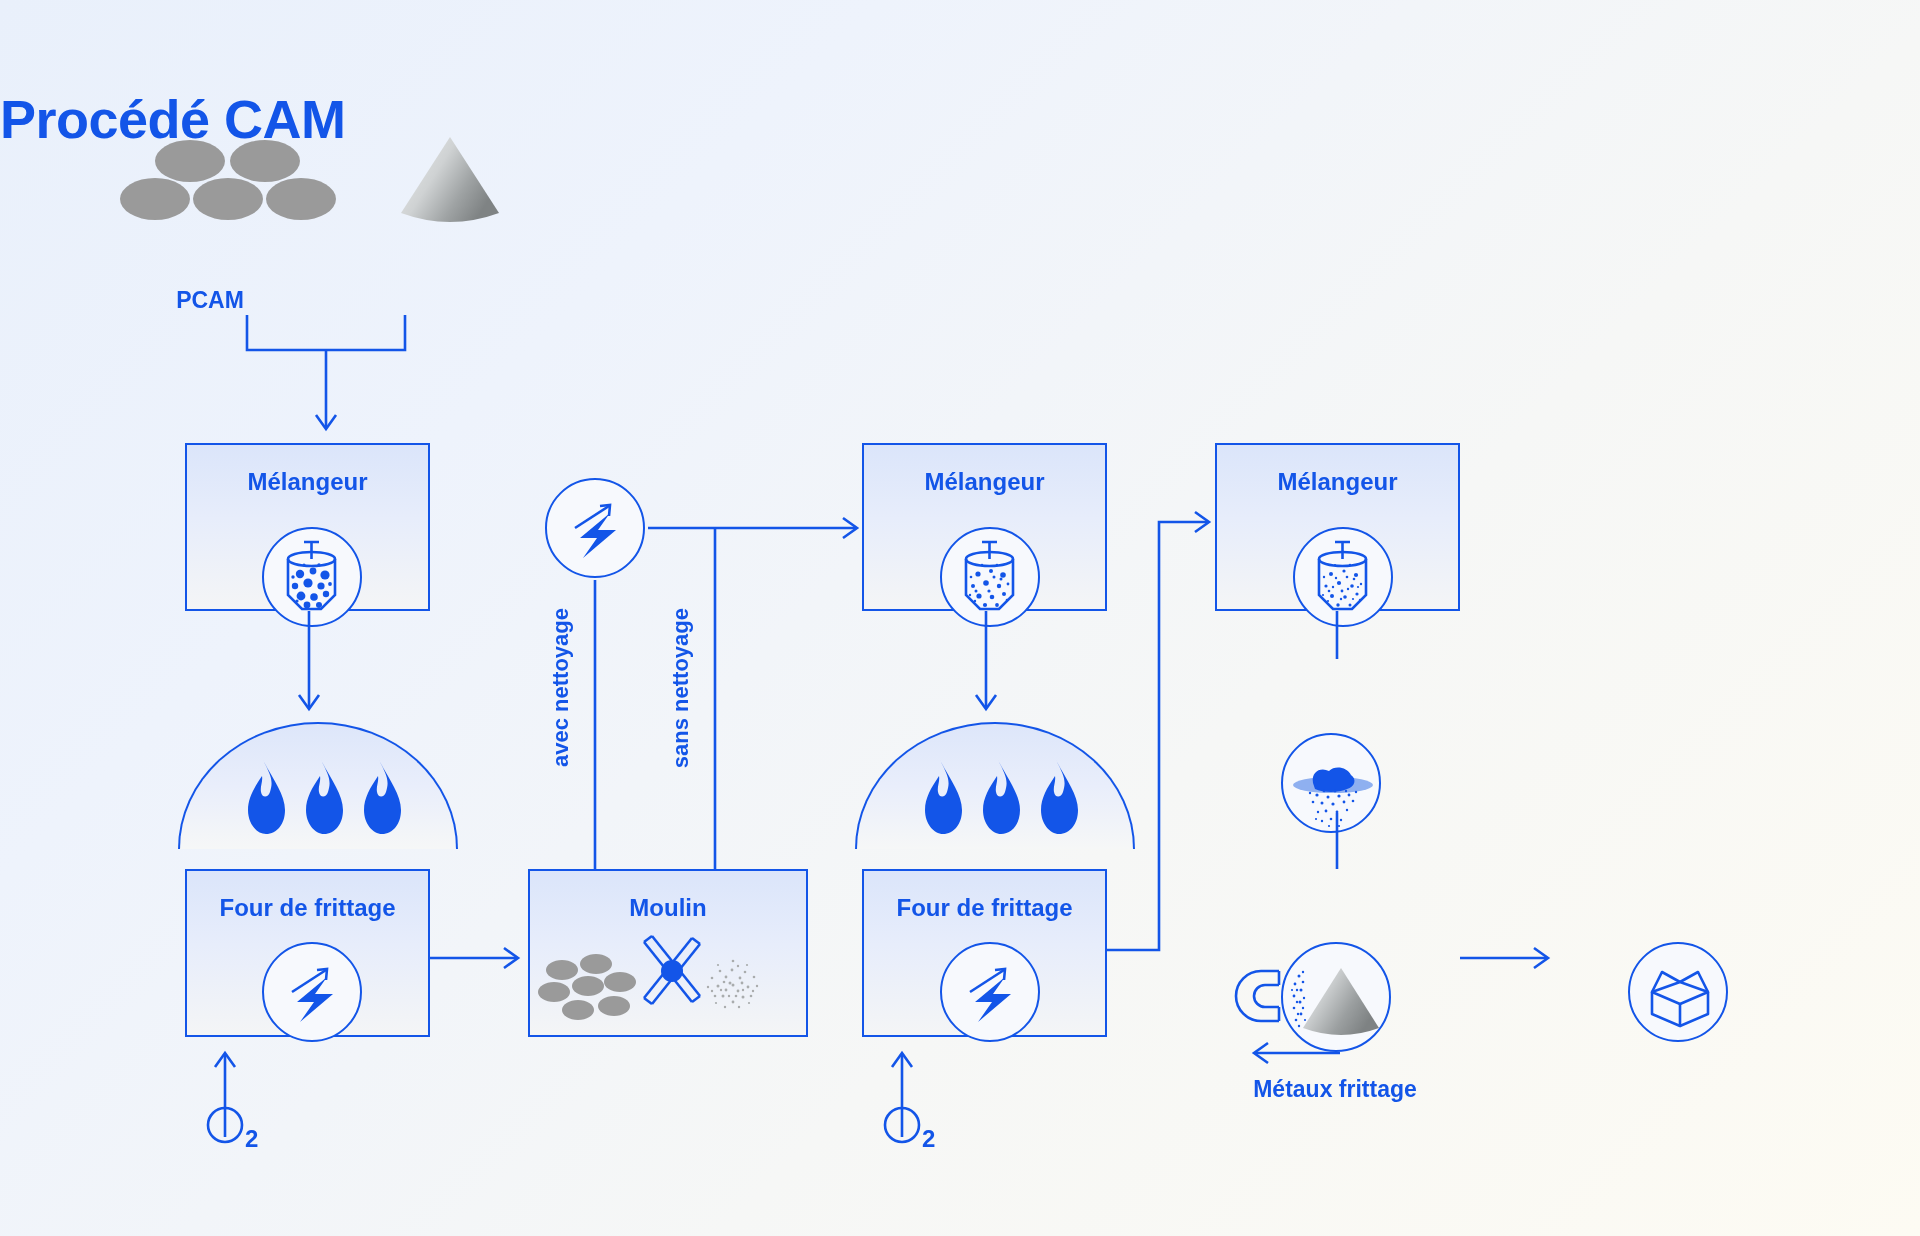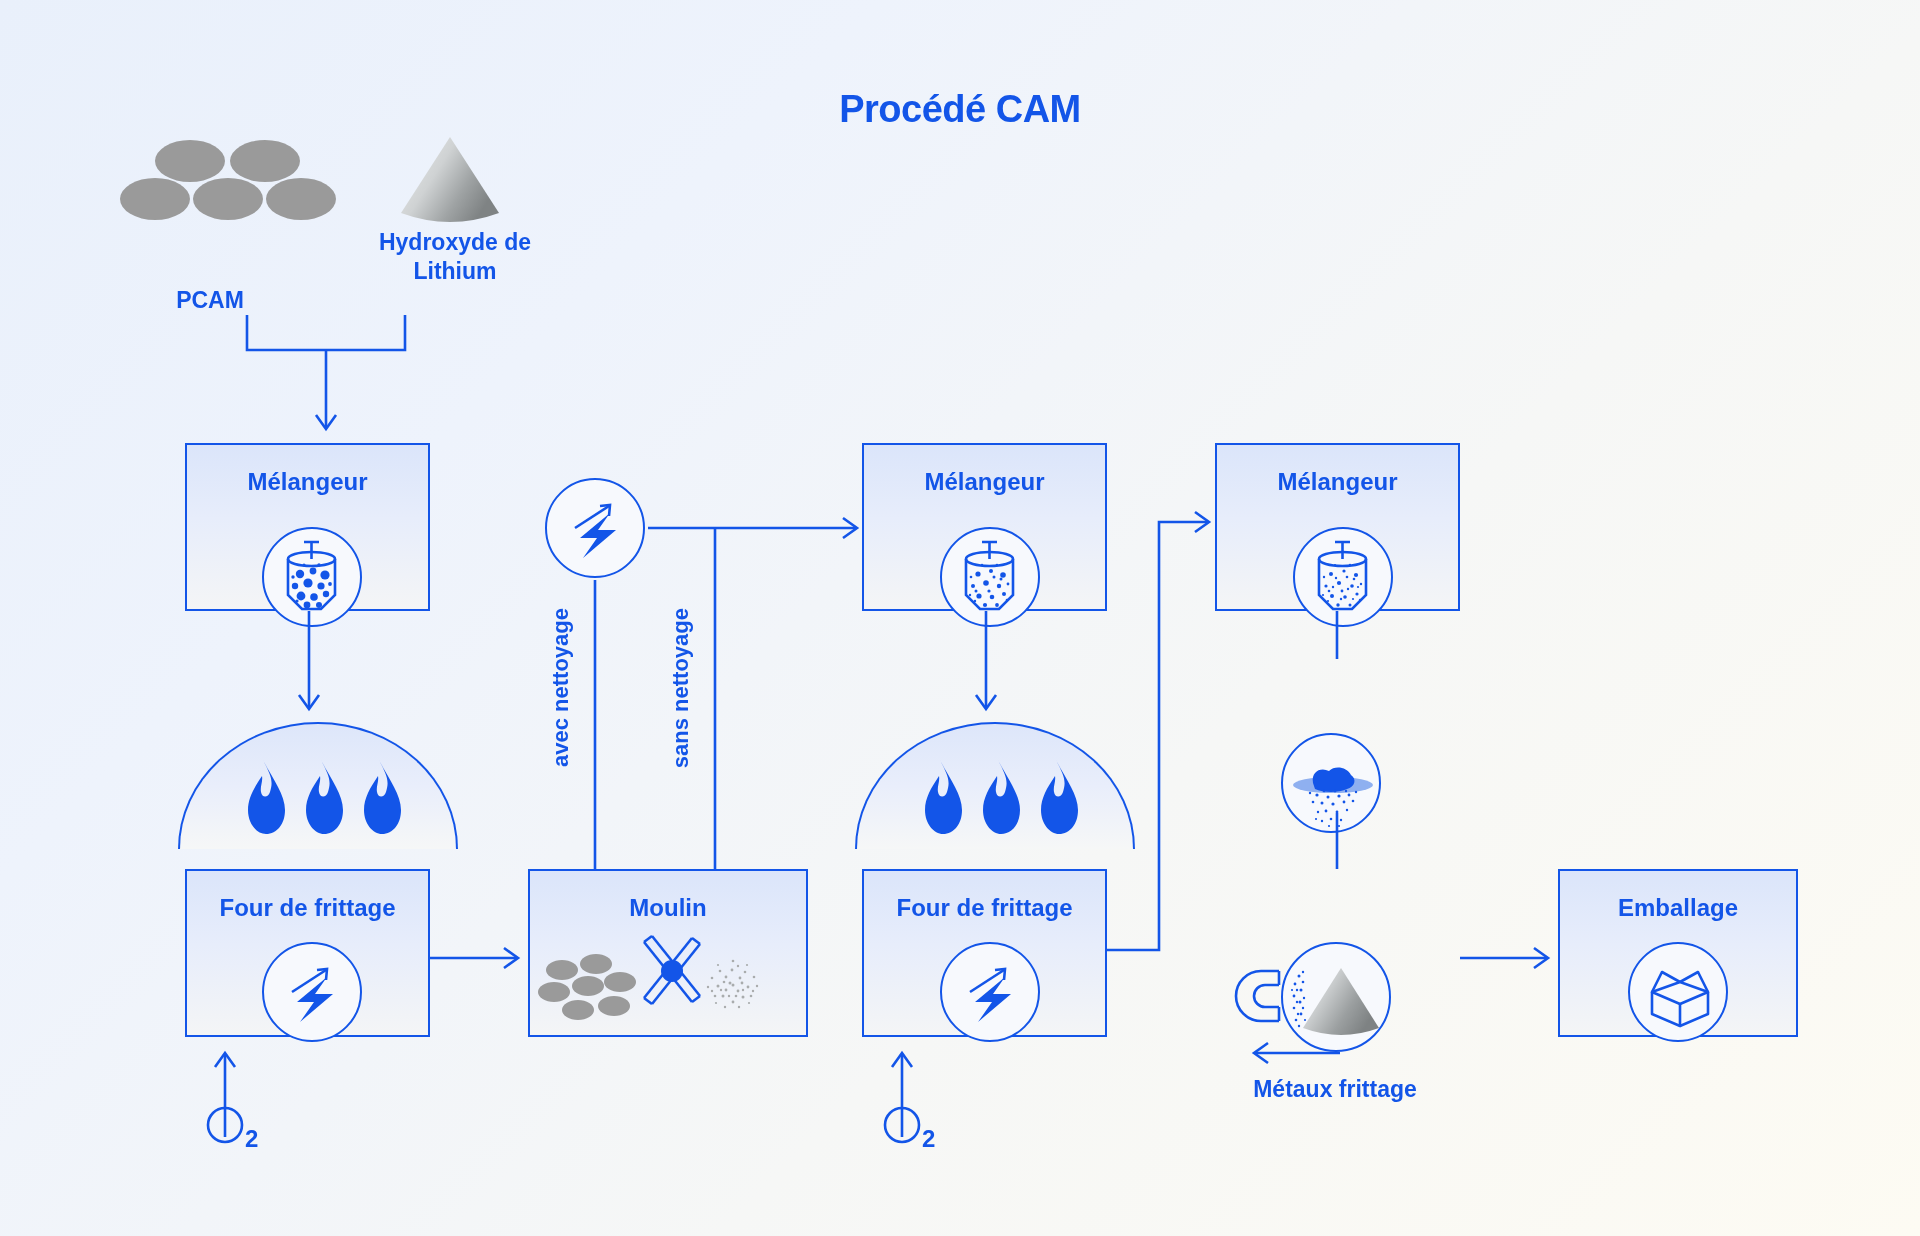--- a/index.html
+++ b/index.html
@@ -6,22 +6,22 @@
   body{
     width:1920px;height:1236px;overflow:hidden;
     font-family:"Liberation Sans",sans-serif;
     background:linear-gradient(135deg,#e9f0fb 0%,#eef3fc 28%,#f6f7f6 62%,#fdfbf3 100%);
   }
   #stage{position:relative;width:1920px;height:1236px;}
   .abs{position:absolute;}
 
   
   #title{
-    left:0;top:88px;width:1920px;text-align:center;
-    font-size:38px;font-weight:700;color:#1355e8;letter-spacing:-0.5px;
+    left:0;top:88px;width:1920px;
+    font-size:54px;font-weight:700;color:#1355e8;letter-spacing:-0.5px;
   }
 
   
   .pbox{
     box-sizing:border-box;
     border:2.5px solid #1355e8;
     background:linear-gradient(180deg,#dbe5fa 0%,#e7edfb 45%,#f4f5f6 100%);
   }
   .pbox .ptitle{
     position:absolute;left:0;right:0;top:22px;text-align:center;
@@ -87,24 +87,20 @@
       <defs>
         <linearGradient id="coneG" x1="0" y1="0" x2="1" y2="0.55">
           <stop offset="0%" stop-color="#eceeee"></stop>
           <stop offset="45%" stop-color="#cfd2d3"></stop>
           <stop offset="75%" stop-color="#9fa3a4"></stop>
           <stop offset="100%" stop-color="#7f8384"></stop>
         </linearGradient>
       </defs>
       <path d="M55 2 L104 78 Q55 96 6 78 Z" fill="url(#coneG)"></path>
     </svg>
-  </div>
-  <div class="abs lab" style="left:330px;top:228px;width:250px;">
-    <div>Hydroxyde de</div>
-    <div>Lithium</div>
   </div>
 
   <div class="abs" style="left:230px;top:315px;width:200px;height:130px;">
     <svg width="200" height="130" viewBox="0 0 200 130">
       <path class="ln" d="M17 0 L17 35 L175 35 L175 0"></path>
       <path class="ln" d="M96 35 L96 112"></path>
       <path class="ln" d="M86 100 L96 114 L106 100"></path>
     </svg>
   </div>
 
@@ -493,23 +489,20 @@
   </div>
   <div class="abs lab" style="left:1175px;top:1075px;width:320px;">Métaux frittage</div>
 
   <div class="abs" style="left:1460px;top:946px;width:100px;height:24px;">
     <svg width="100" height="24" viewBox="0 0 100 24">
       <path class="ln" d="M0 12 L86 12"></path>
       <path class="ln" d="M74 2 L88 12 L74 22"></path>
     </svg>
   </div>
 
-  <div class="abs pbox" style="left:1558px;top:869px;width:240px;height:168px;">
-    <div class="ptitle">Emballage</div>
-  </div>
   <div class="abs icirc" style="left:1628px;top:942px;width:100px;height:100px;">
     <svg width="100" height="100" viewBox="0 0 100 100">
       <g class="ln" stroke-width="2.5" stroke-linejoin="round">
         <path d="M50 38 L22 48 L50 60 L78 48 Z"></path>
         <path d="M22 48 L22 70 L50 82 L50 60"></path>
         <path d="M78 48 L78 70 L50 82"></path>
         <path d="M50 38 L32 28 L22 48"></path>
         <path d="M50 38 L68 28 L78 48"></path>
       </g>
     </svg>

